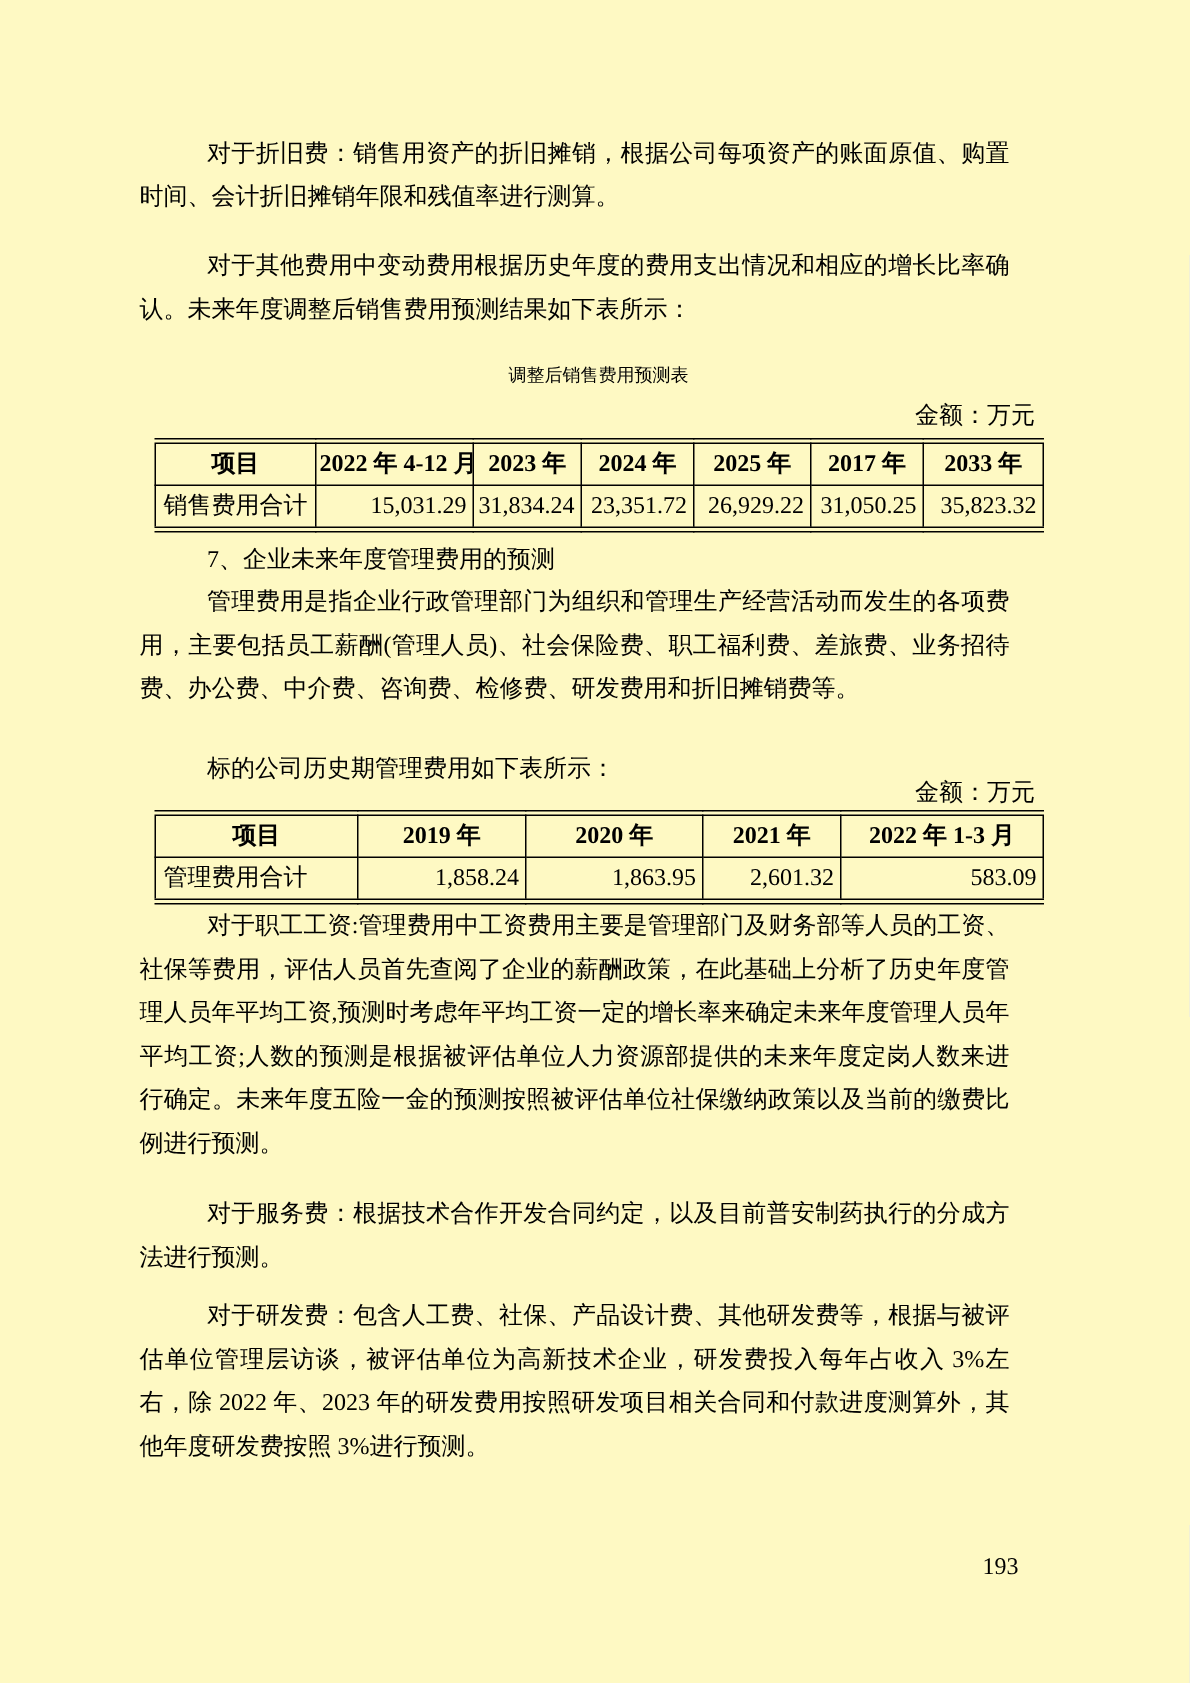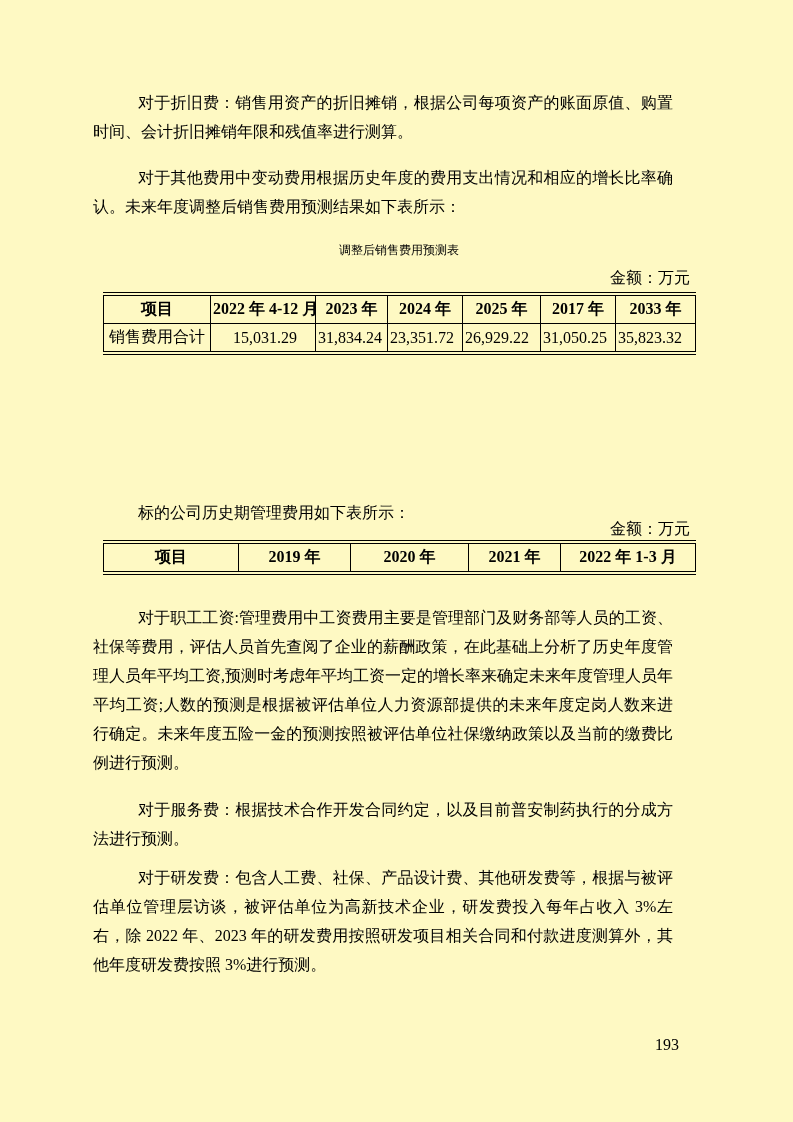--- a/index.html
+++ b/index.html
@@ -54,21 +54,21 @@
     height: 27px;
     padding: 0 2px;
     white-space: nowrap;
     overflow: hidden;
   }
   table.rpt tr.hdr td {
     font-weight: bold;
     text-align: center;
   }
   table.rpt td.lbl { text-align: left; padding-left: 5px; }
-  table.rpt td.num { text-align: right; padding-right: 18px; }
+  table.rpt td.num { text-align: right; padding-right: 4px; }
   .page-number {
     position: absolute;
     font-size: 16px;
     line-height: 18px;
   }
 </style>
 </head>
 <body>
 
 <div class="page">
@@ -106,21 +106,23 @@
       <td class="num">15,031.29</td>
       <td class="num">31,834.24</td>
       <td class="num">23,351.72</td>
       <td class="num">26,929.22</td>
       <td class="num">31,050.25</td>
       <td class="num">35,823.32</td>
     </tr>
   </tbody>
     </table>
 
+  <p class="para" style="top:359px">7、企业未来年度管理费用的预测</p>
 
+  <p class="para" style="top:387px">管理费用是指企业行政管理部门为组织和管理生产经营活动而发生的各项费用，主要包括员工薪酬(管理人员)、社会保险费、职工福利费、差旅费、业务招待费、办公费、中介费、咨询费、检修费、研发费用和折旧摊销费等。</p>
 
   <p class="para" style="top:498px">标的公司历史期管理费用如下表所示：</p>
 
   <div class="unit-line" style="top:517px">金额：万元</div>
 
   <table class="rpt" style="top:540px">
     <colgroup>
       <col style="width:135px">
         <col style="width:112px">
         <col style="width:118px">
@@ -128,20 +130,27 @@
         <col style="width:135px">
     </colgroup>
     <tbody>
         <tr class="hdr">
       <td>项目</td>
       <td>2019 年</td>
       <td>2020 年</td>
       <td>2021 年</td>
       <td>2022 年 1-3 月</td>
     </tr>
+    <tr>
+      <td class="lbl">管理费用合计</td>
+      <td class="num">1,858.24</td>
+      <td class="num">1,863.95</td>
+      <td class="num">2,601.32</td>
+      <td class="num">583.09</td>
+    </tr>
   </tbody>
     </table>
 
   <p class="para" style="top:795px">对于服务费：根据技术合作开发合同约定，以及目前普安制药执行的分成方法进行预测。</p>
 
   <p class="para" style="top:603px">对于职工工资:管理费用中工资费用主要是管理部门及财务部等人员的工资、社保等费用，评估人员首先查阅了企业的薪酬政策，在此基础上分析了历史年度管理人员年平均工资,预测时考虑年平均工资一定的增长率来确定未来年度管理人员年平均工资;人数的预测是根据被评估单位人力资源部提供的未来年度定岗人数来进行确定。未来年度五险一金的预测按照被评估单位社保缴纳政策以及当前的缴费比例进行预测。</p>
 
   <p class="para" style="top:863px">对于研发费：包含人工费、社保、产品设计费、其他研发费等，根据与被评估单位管理层访谈，被评估单位为高新技术企业，研发费投入每年占收入 3%左右，除 2022 年、2023 年的研发费用按照研发项目相关合同和付款进度测算外，其他年度研发费按照 3%进行预测。</p>
 
 

